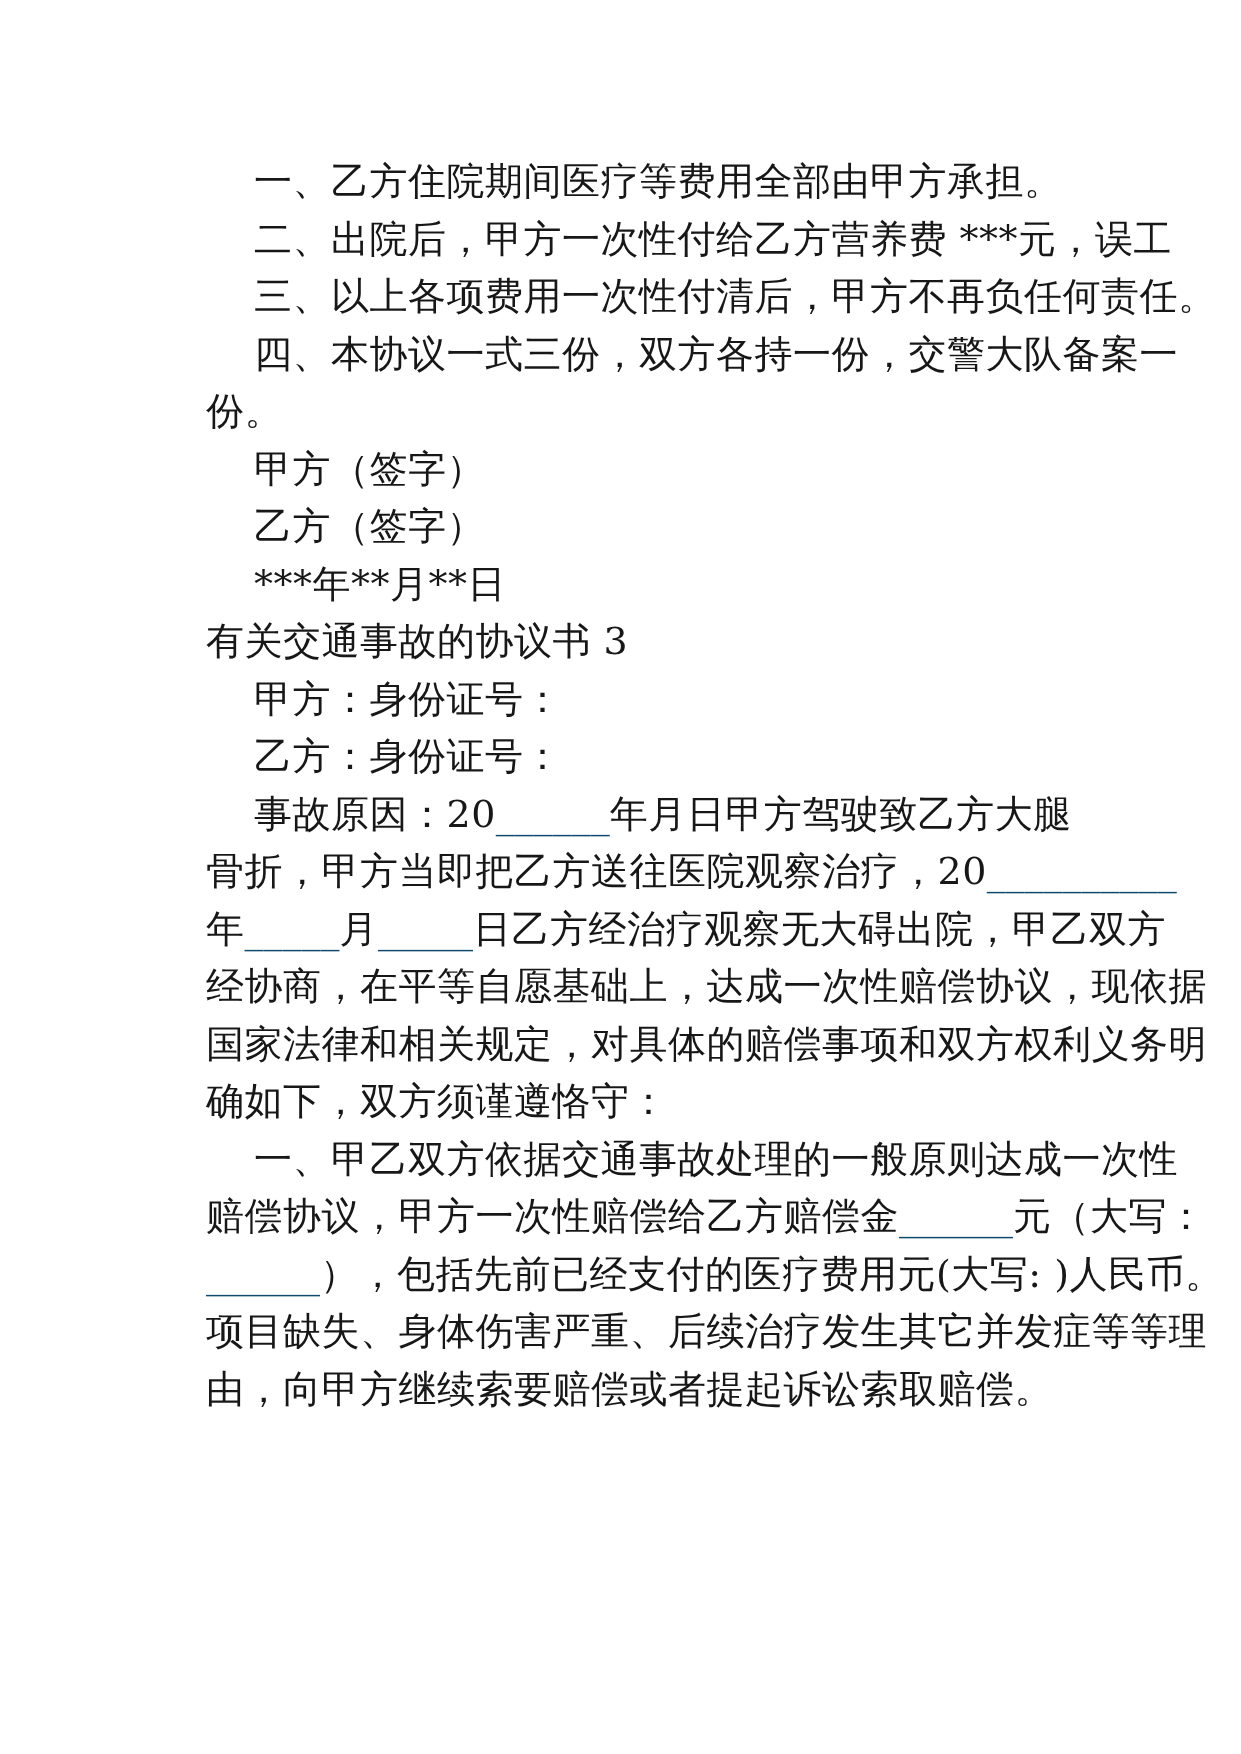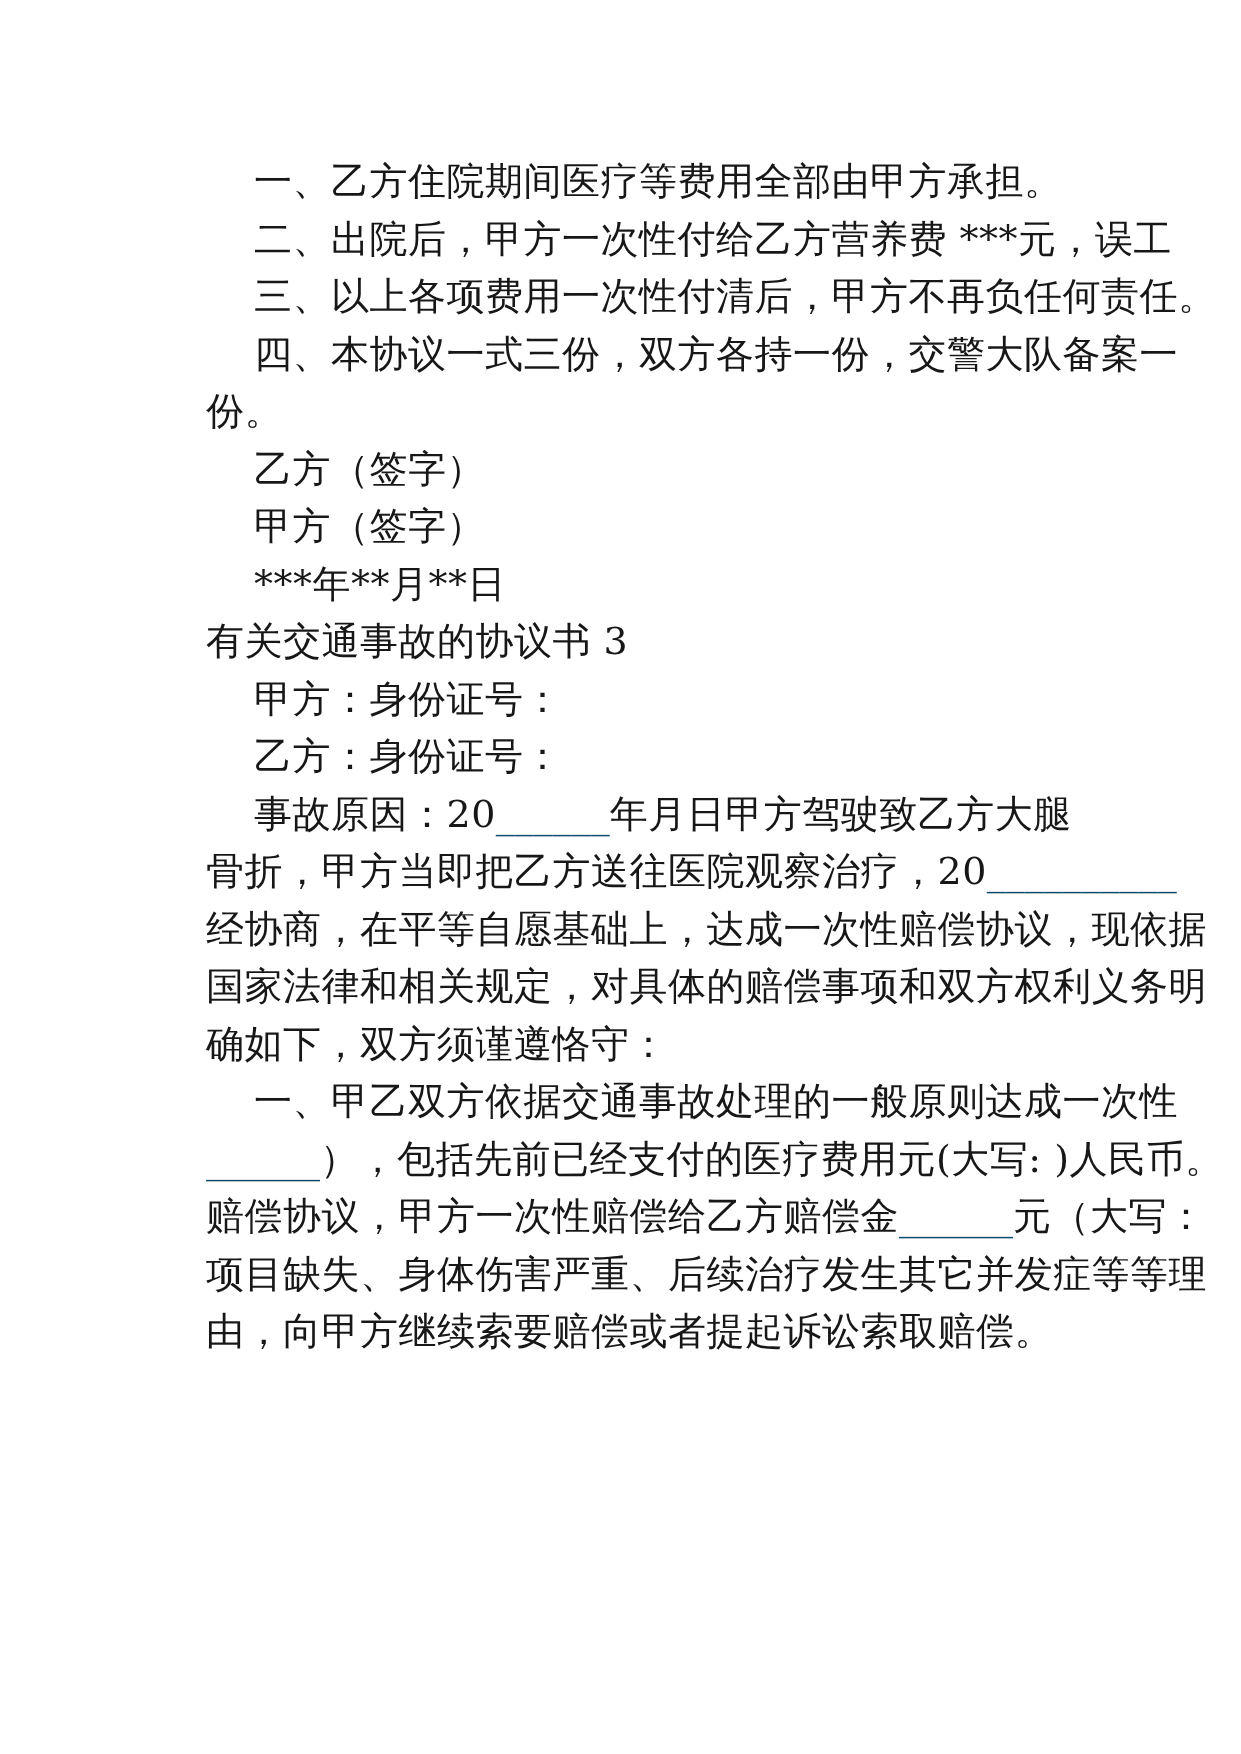--- a/index.html
+++ b/index.html
@@ -41,30 +41,31 @@
 </head>
 <body>
 
 <div class="page">
   <div class="doc-body" id="doc-body">
       <div class="text-line indent">一、乙方住院期间医疗等费用全部由甲方承担。</div>
       <div class="text-line indent">二、出院后，甲方一次性付给乙方营养费 ***元，误工</div>
       <div class="text-line indent">三、以上各项费用一次性付清后，甲方不再负任何责任。</div>
       <div class="text-line indent">四、本协议一式三份，双方各持一份，交警大队备案一</div>
       <div class="text-line">份。</div>
+      <div class="text-line indent">甲方（签字）</div>
       <div class="text-line indent">乙方（签字）</div>
-      <div class="text-line indent">甲方（签字）</div>
       <div class="text-line indent">***年**月**日</div>
       <div class="text-line">有关交通事故的协议书 3</div>
       <div class="text-line indent">甲方：身份证号：</div>
       <div class="text-line indent">乙方：身份证号：</div>
       <div class="text-line indent">事故原因：20<span class="blank">______</span>年月日甲方驾驶致乙方大腿</div>
       <div class="text-line">骨折，甲方当即把乙方送往医院观察治疗，20<span class="blank">__________</span></div>
+      <div class="text-line">年<span class="blank">_____</span>月<span class="blank">_____</span>日乙方经治疗观察无大碍出院，甲乙双方</div>
       <div class="text-line">经协商，在平等自愿基础上，达成一次性赔偿协议，现依据</div>
       <div class="text-line">国家法律和相关规定，对具体的赔偿事项和双方权利义务明</div>
       <div class="text-line">确如下，双方须谨遵恪守：</div>
       <div class="text-line indent">一、甲乙双方依据交通事故处理的一般原则达成一次性</div>
+      <div class="text-line">赔偿协议，甲方一次性赔偿给乙方赔偿金<span class="blank">______</span>元（大写：</div>
       <div class="text-line"><span class="blank">______</span>），包括先前已经支付的医疗费用元(大写: )人民币。</div>
-      <div class="text-line">赔偿协议，甲方一次性赔偿给乙方赔偿金<span class="blank">______</span>元（大写：</div>
       <div class="text-line">项目缺失、身体伤害严重、后续治疗发生其它并发症等等理</div>
       <div class="text-line">由，向甲方继续索要赔偿或者提起诉讼索取赔偿。</div>
     </div>
 </div>
 
 </body></html>

